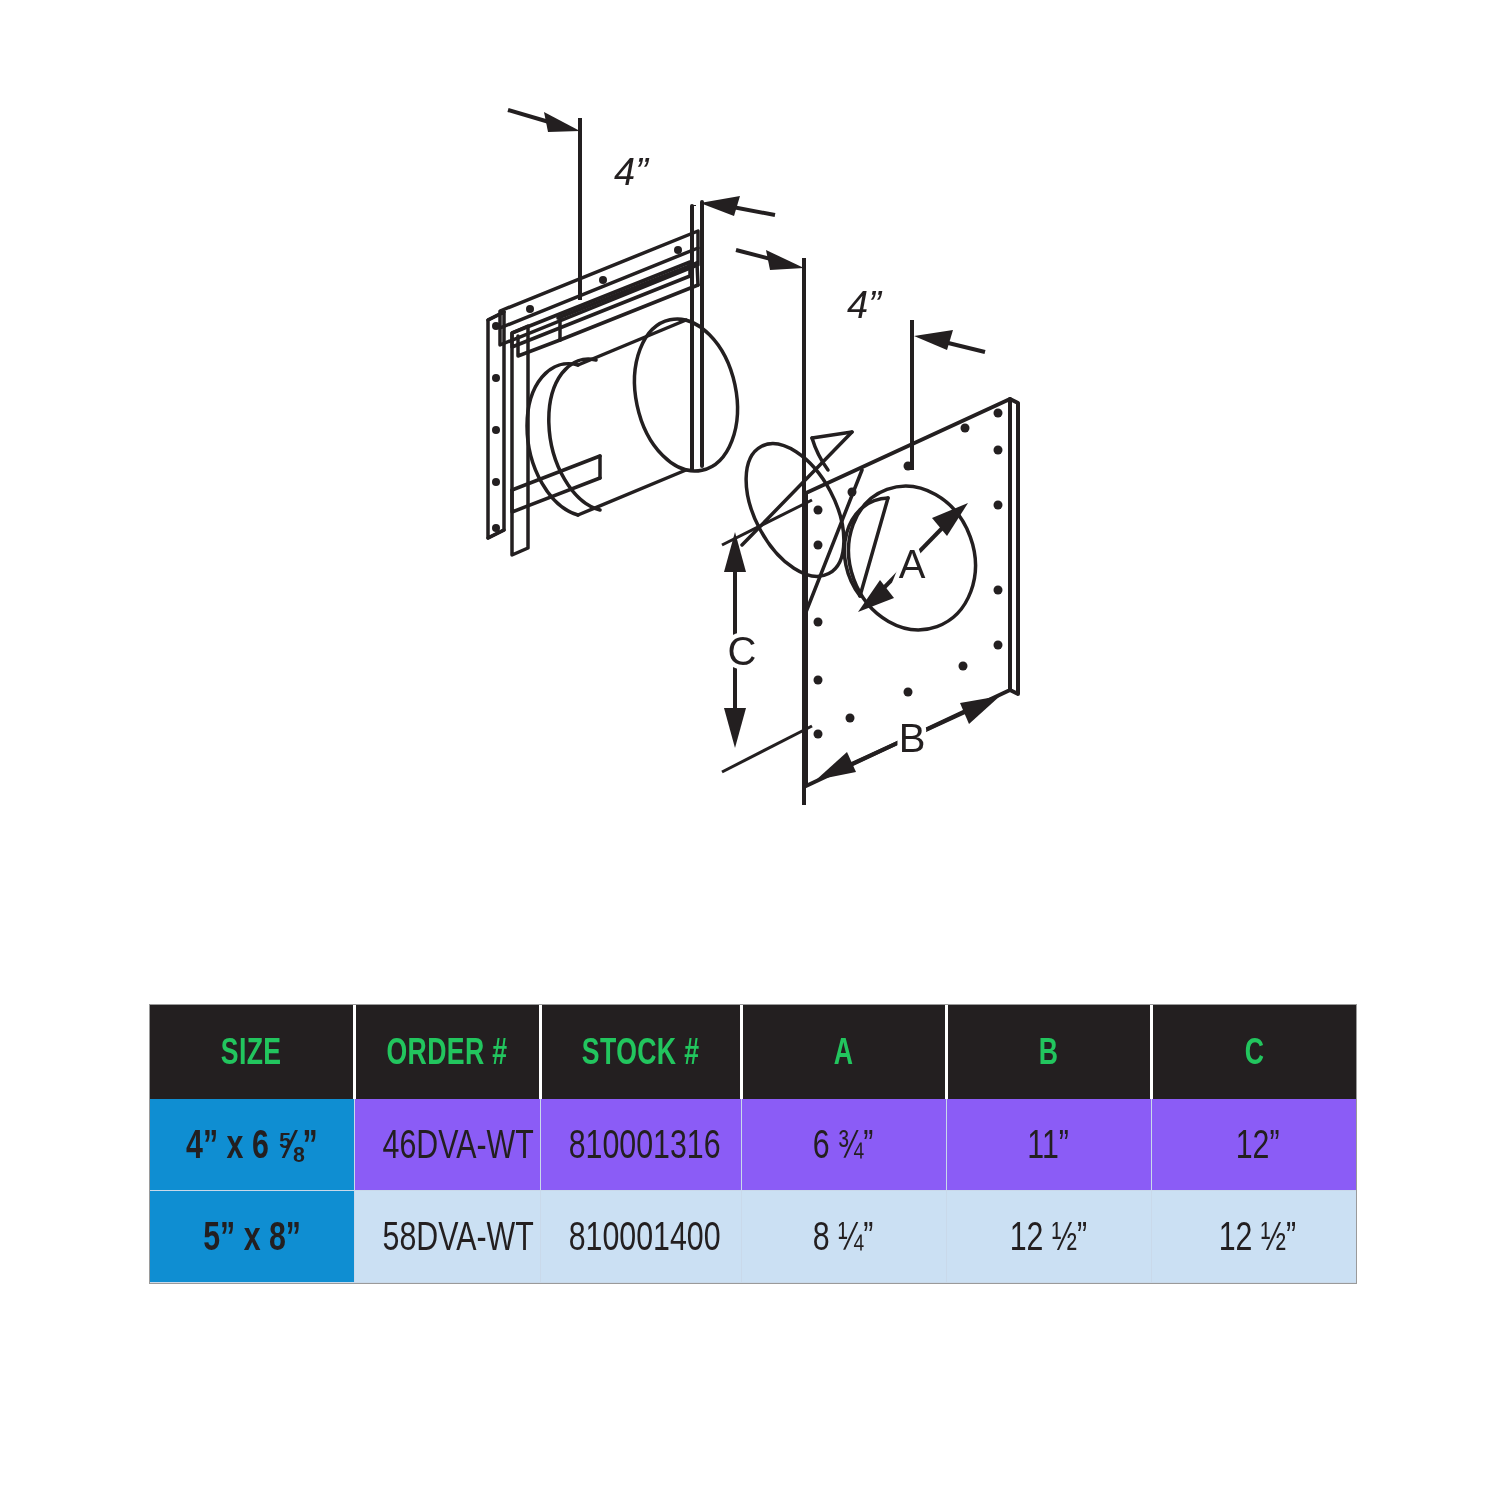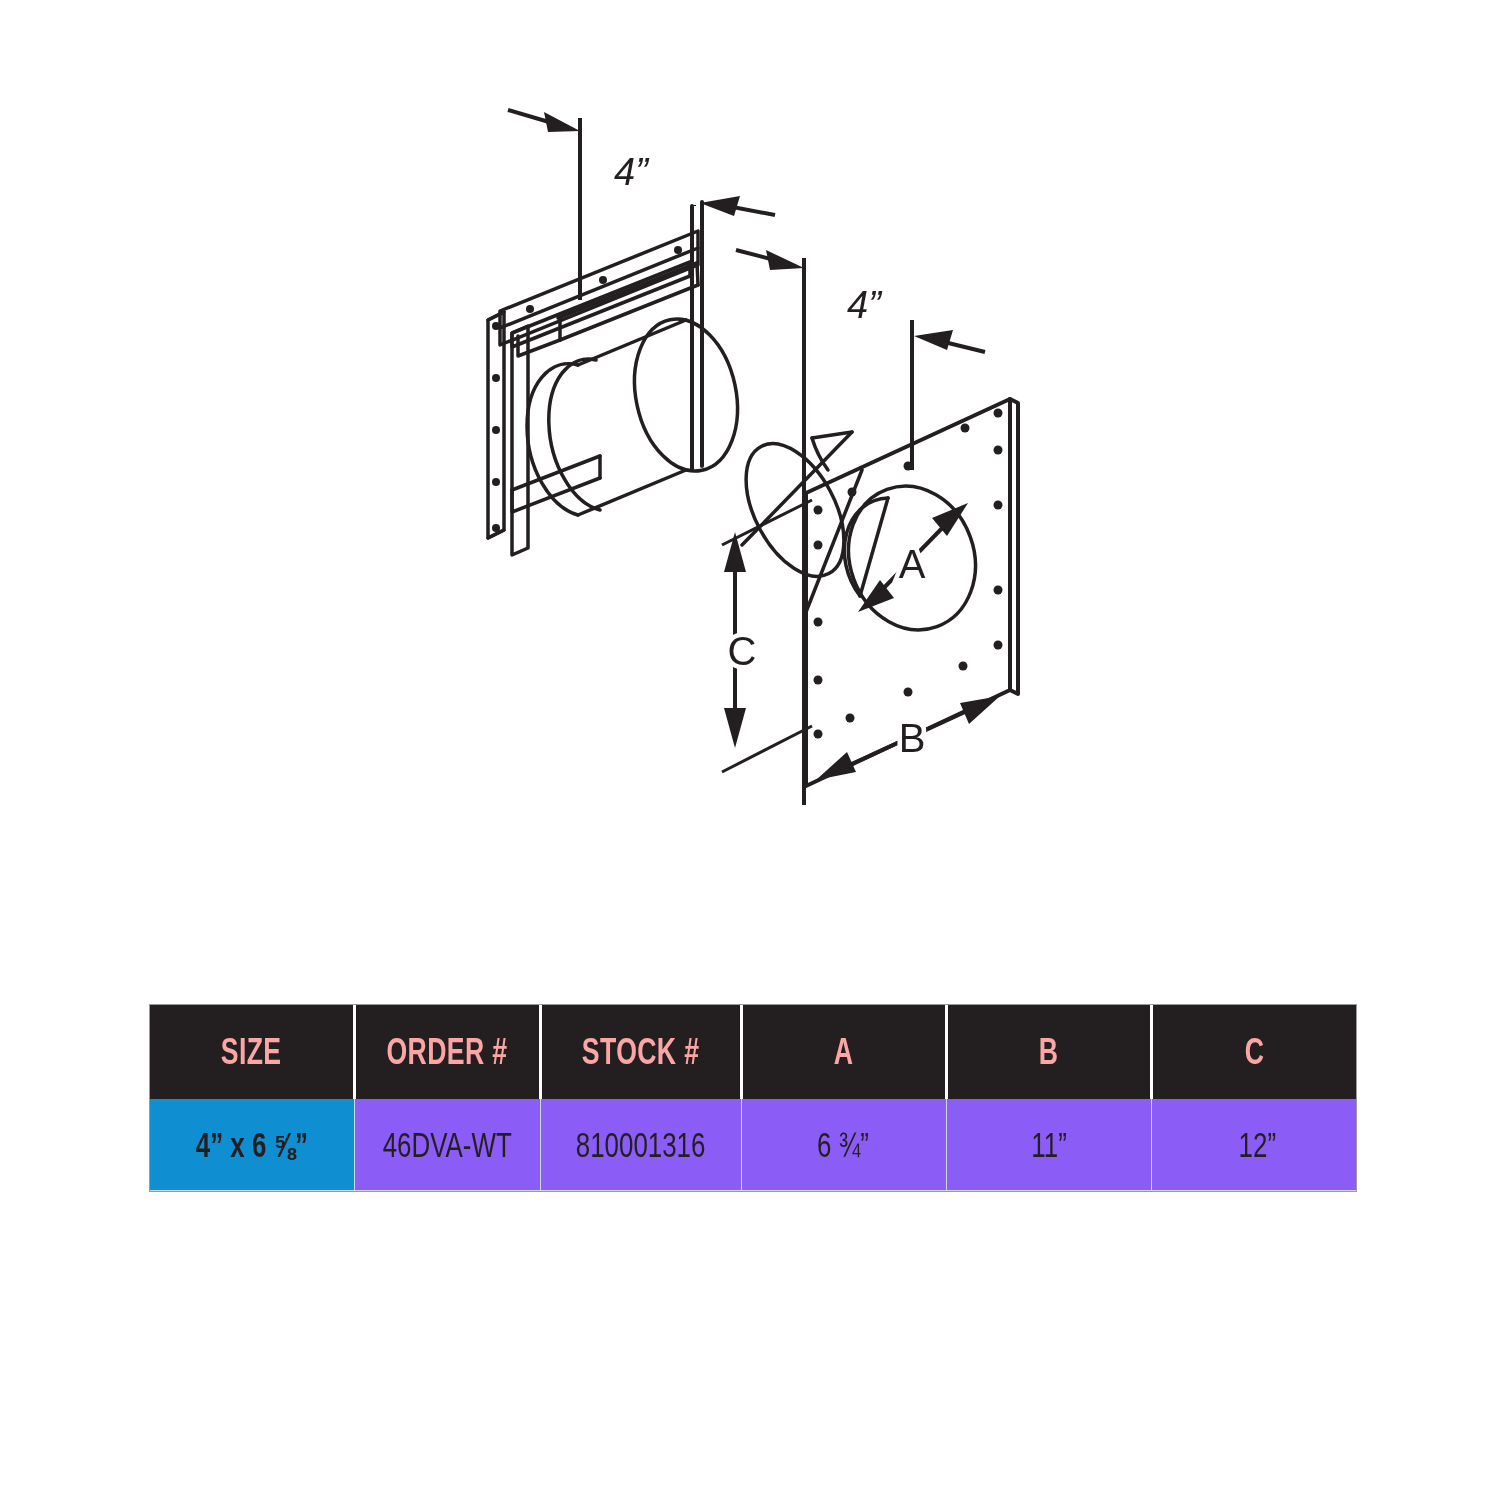--- a/index.html
+++ b/index.html
@@ -52,42 +52,42 @@
   }
   table.spec-table col.c-size    { width: 204px; }
   table.spec-table col.c-order   { width: 186px; }
   table.spec-table col.c-stock   { width: 201px; }
   table.spec-table col.c-a       { width: 205px; }
   table.spec-table col.c-b       { width: 205px; }
   table.spec-table col.c-c       { width: 205px; }
 
   table.spec-table thead th {
     background: #231f20;
-    color: #fca5a5;
+    color: #22c55e;
     height: 92px;
     font-size: 37px;
     font-weight: 700;
     letter-spacing: 0.5px;
     text-align: center;
     vertical-align: middle;
     border-right: 3px solid #ffffff;
     font-family: "Liberation Sans Narrow", "Liberation Sans", sans-serif;
     transform: none;
   }
   table.spec-table thead th .hdr-txt {
     display: inline-block;
     transform: scaleX(0.72);
     transform-origin: center;
     white-space: nowrap;
   }
   table.spec-table thead th:last-child { border-right: none; }
 
   table.spec-table tbody td {
     height: 89px;
-    font-size: 35px;
+    font-size: 41px;
     text-align: center;
     vertical-align: middle;
     color: #231f20;
     border-right: 1px solid #c9d9ea;
     border-bottom: 1px solid #c9d9ea;
     font-family: "Liberation Sans Narrow", "Liberation Sans", sans-serif;
   }
   table.spec-table tbody td .cell-txt {
     display: inline-block;
     transform: scaleX(0.74);
@@ -311,17 +311,25 @@
       </thead>
       <tbody>
         <tr class="row-odd">
           <td class="size-cell"><span class="cell-txt">4” x 6 ⅝”</span></td>
           <td><span class="cell-txt">46DVA-WT</span></td>
           <td><span class="cell-txt">810001316</span></td>
           <td><span class="cell-txt">6 ¾”</span></td>
           <td><span class="cell-txt">11”</span></td>
           <td><span class="cell-txt">12”</span></td>
         </tr>
+        <tr class="row-even">
+          <td class="size-cell"><span class="cell-txt">5” x 8”</span></td>
+          <td><span class="cell-txt">58DVA-WT</span></td>
+          <td><span class="cell-txt">810001400</span></td>
+          <td><span class="cell-txt">8 ¼”</span></td>
+          <td><span class="cell-txt">12 ½”</span></td>
+          <td><span class="cell-txt">12 ½”</span></td>
+        </tr>
       </tbody>
     </table>
   </div>
 
 </div>
 
 </body></html>

